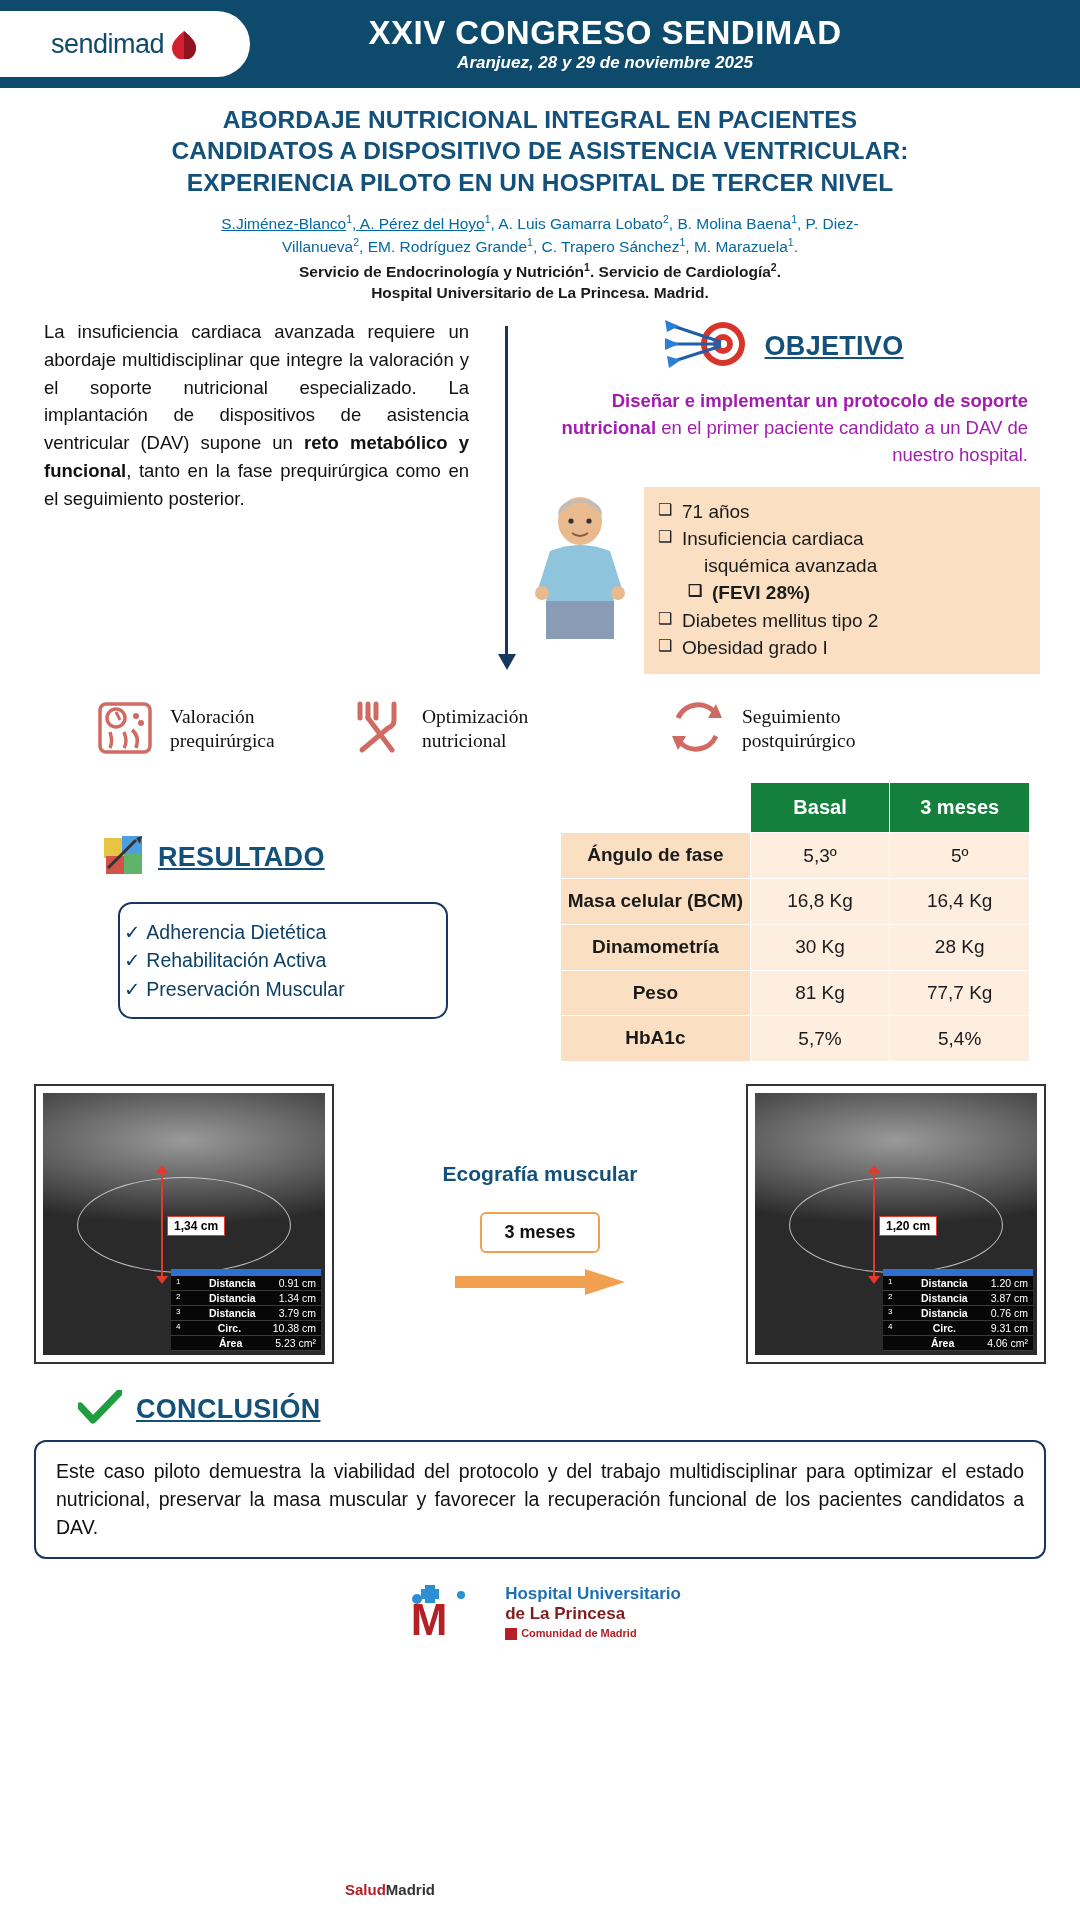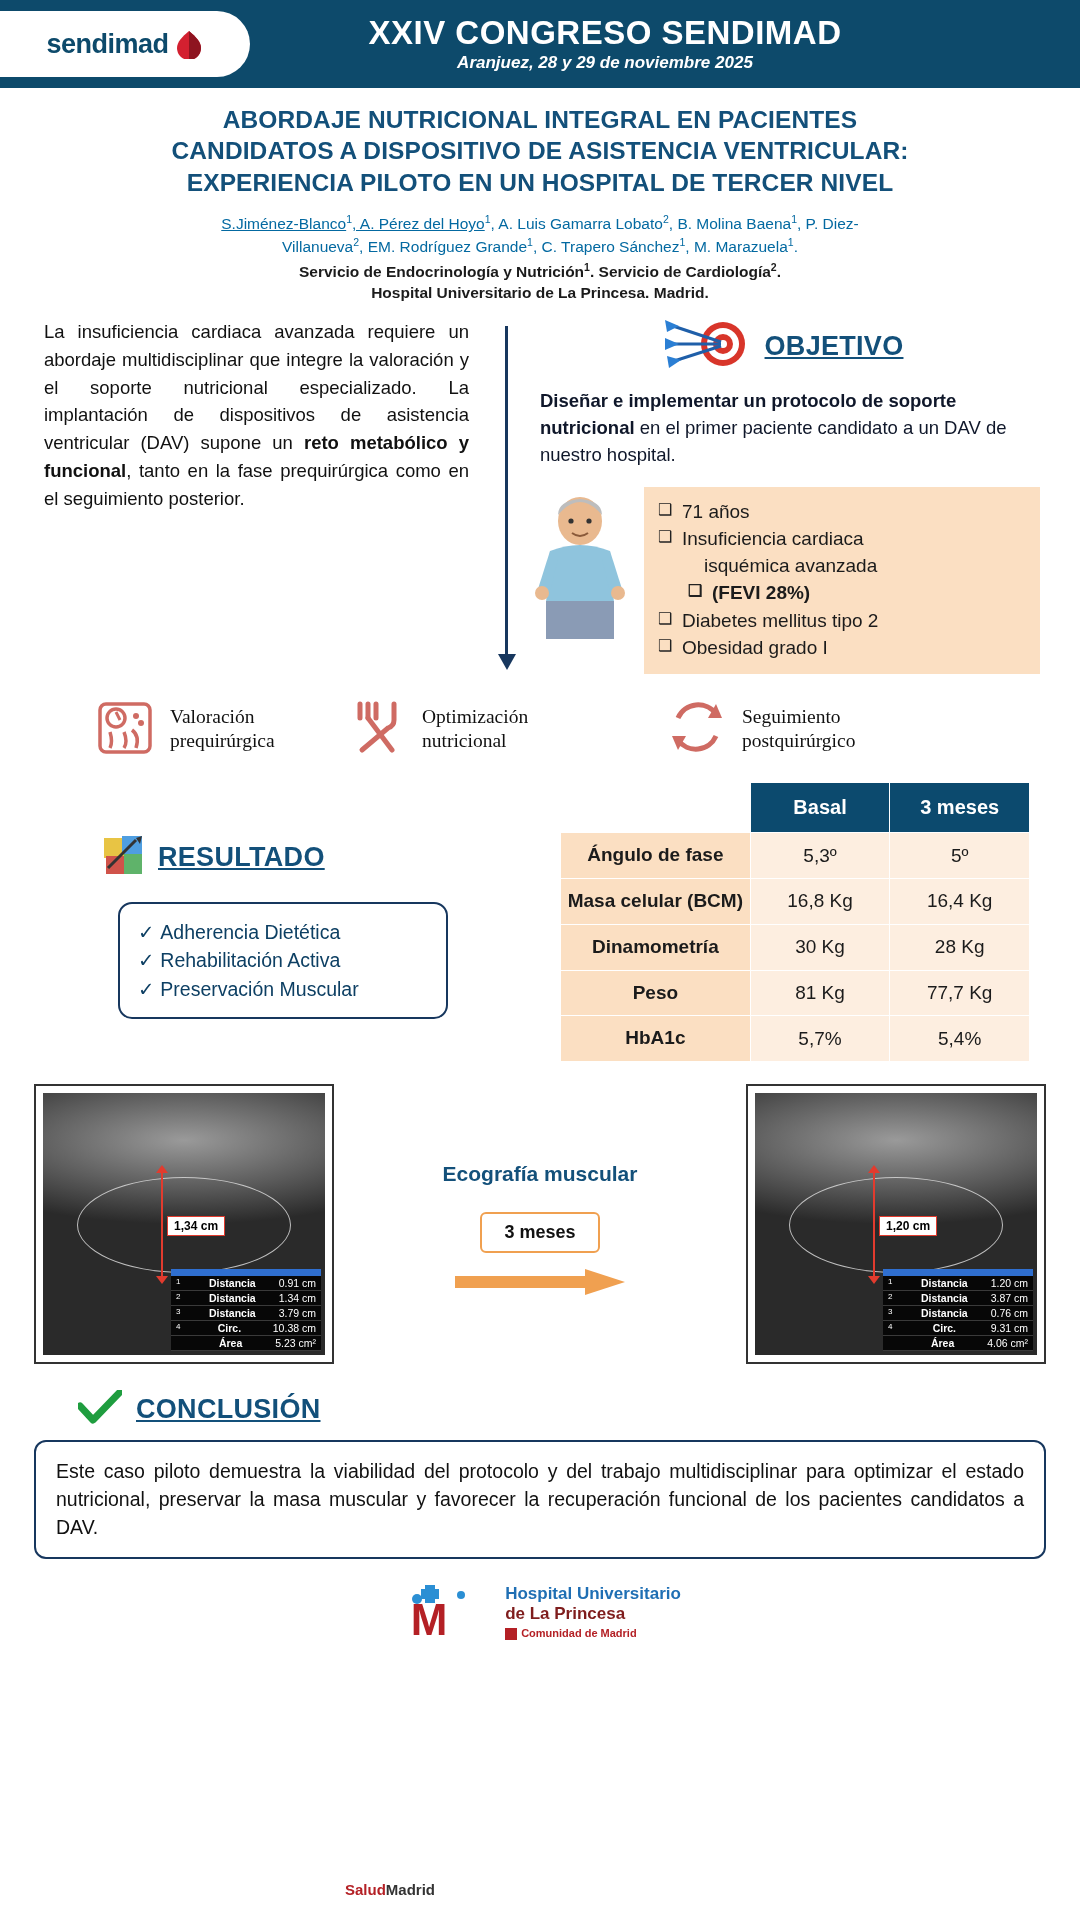--- a/index.html
+++ b/index.html
@@ -29,21 +29,21 @@
     border-radius: 0 33px 33px 0;
     display: flex;
     align-items: center;
     justify-content: center;
     margin-left: 0;
     position: relative;
     z-index: 3;
   }
   .logo-text {
     font-size: 27px;
-    font-weight: bold;
+    font-weight: normal;
     color: #0d4a6b;
     letter-spacing: -0.5px;
   }
   .logo-mark {
     width: 30px;
     height: 30px;
     margin-left: 5px;
     position: relative;
   }
   .logo-mark svg { display: block; }
@@ -139,22 +139,22 @@
     line-height: 1.5;
     text-align: justify;
     color: #111;
     padding: 0 4px;
   }
   .intro-text b { font-weight: bold; }
 
   .objetivo-text {
     font-size: 18.5px;
     line-height: 1.45;
-    text-align: left;
-    color: #0f172a;
+    text-align: right;
+    color: #a21caf;
     padding: 0 12px;
   }
   .objetivo-text b { font-weight: bold; }
 
   .patient-row {
     display: flex;
     align-items: flex-start;
     margin-top: 18px;
     gap: 6px;
   }
@@ -203,21 +203,21 @@
     display: flex;
     padding: 0 40px;
     margin-top: 14px;
   }
   .result-left { width: 520px; padding-top: 58px; }
   .result-head { display: flex; align-items: center; gap: 14px; padding-left: 62px; }
   .check-box {
     margin: 22px 0 0 78px;
     border: 2.5px solid #17375e;
     border-radius: 14px;
-    padding: 14px 20px 14px 18px;
+    padding: 14px 20px 14px 4px;
     width: 330px;
     background: #fff;
   }
   .check-box div {
     font-size: 19.5px;
     color: #0d3f63;
     line-height: 1.45;
   }
   .check-box .tick { color: #0d3f63; margin-right: 6px; }
 
@@ -226,21 +226,21 @@
     width: 470px;
     margin-top: 6px;
   }
   table.results th, table.results td {
     border: 1px solid #ffffff;
     text-align: center;
     font-size: 19px;
     padding: 11px 4px;
   }
   table.results thead th {
-    background: #0c4a6e;
+    background: #15803d;
     color: #ffffff;
     font-weight: bold;
     font-size: 20px;
     padding: 13px 4px;
   }
   table.results thead th.blank { background: #ffffff; border-color: #ffffff; }
   table.results td.rowhead {
     background: #fbdfc2;
     font-weight: bold;
     width: 190px;

